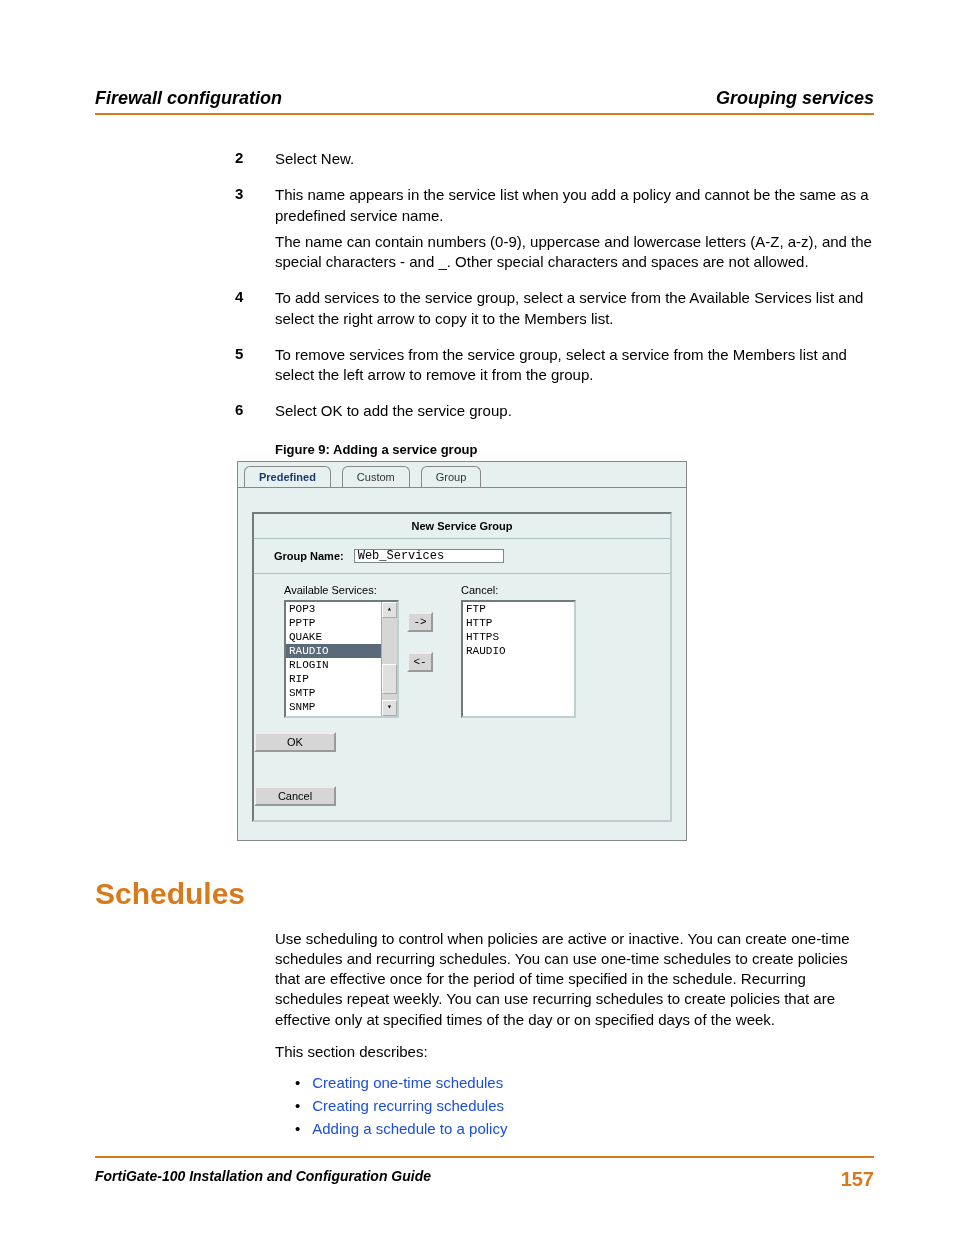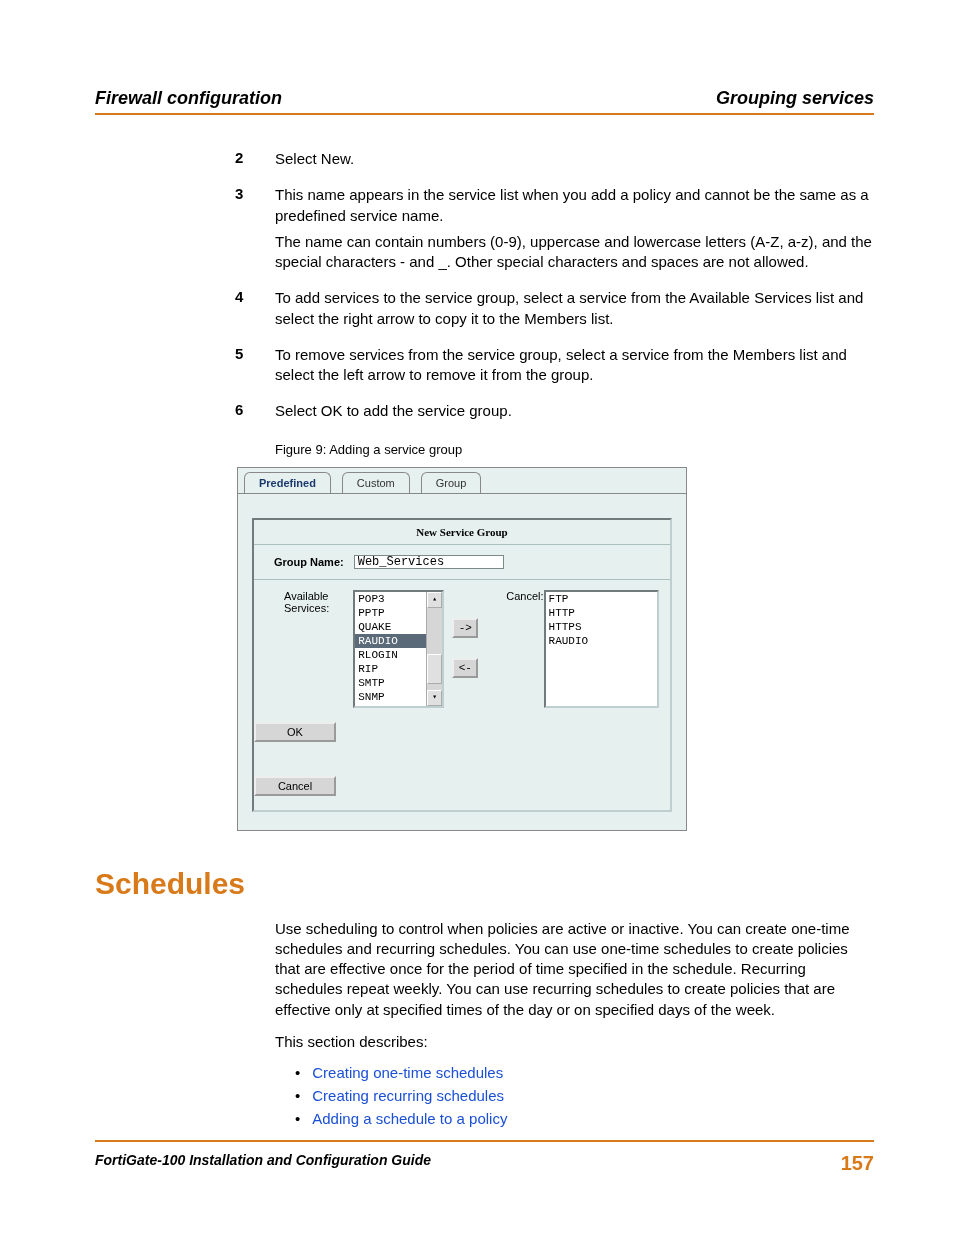--- a/index.html
+++ b/index.html
@@ -21,21 +21,21 @@
     font-size: 18px;
     padding-bottom: 4px;
     border-bottom: 2px solid #d97a1a;
     margin-bottom: 34px;
   }
   .content { padding-left: 140px; }
   .step-row { display: flex; margin-bottom: 10px; }
   .step-num { width: 40px; font-weight: bold; flex-shrink: 0; }
   .step-body { flex: 1; line-height: 1.35; }
   .step-body p { margin-bottom: 6px; }
-  .fig-caption { font-weight: normal; font-size: 13px; margin: 14px 0 10px 40px; }
+  .fig-caption { font-weight: bold; font-size: 13px; margin: 14px 0 4px 40px; }
   .figure-wrap { margin-left: 0; }
 
   
   .ui-box {
     width: 450px;
     border: 1px solid #888;
     background: #e6f0ef;
     font-family: Verdana, Tahoma, sans-serif;
     font-size: 11px;
     margin-left: 2px;
@@ -69,21 +69,20 @@
     border: 2px inset #bfcfcf;
     background: #e6f0ef;
     padding: 0 0 14px 0;
   }
   .panel-title {
     text-align: center;
     font-weight: bold;
     font-size: 11px;
     border-bottom: 1px solid #aac0bf;
     padding: 6px 9px;
-    font-family: Liberation Serif, serif;
   }
   .group-name-row {
     display: flex;
     align-items: center;
     gap: 10px;
     padding: 10px 20px 6px 20px;
     font-weight: bold;
   }
   .group-name-row input {
     font-family: "Courier New", monospace;
@@ -96,21 +95,21 @@
   }
   .lists-row {
     display: flex;
     align-items: flex-start;
     padding: 6px 20px 0 30px;
     gap: 8px;
     border-top: 1px solid #aac0bf;
     margin-top: 4px;
     padding-top: 10px;
   }
-  .list-col { display: flex; flex-direction: row; }
+  .list-col { display: flex; flex-direction: column; }
   .list-label { font-size: 11px; margin-bottom: 4px; }
   .listbox {
     width: 115px;
     height: 118px;
     border: 2px inset #bfcfcf;
     background: #fff;
     font-family: "Courier New", monospace;
     font-size: 11px;
     overflow: hidden;
     position: relative;
@@ -176,21 +175,21 @@
     margin: 36px 0 18px 0;
   }
   .body-para { margin-left: 180px; line-height: 1.35; margin-bottom: 12px; }
   ul.links { margin-left: 200px; list-style: none; }
   ul.links li { margin-bottom: 6px; }
   ul.links li::before { content: "•"; margin-right: 12px; }
   a.link { color: #1a4fd6; text-decoration: none; }
 
   .footer {
     position: absolute;
-    bottom: 60px;
+    bottom: 44px;
     left: 95px;
     right: 80px;
   }
   .foot-rule { border-top: 2px solid #d97a1a; margin-bottom: 10px; }
   .foot-row { display: flex; justify-content: space-between; }
   .foot-text { font-style: italic; font-weight: bold; font-size: 14px; }
   .foot-page { color: #d97a1a; font-weight: bold; font-size: 20px; }
 </style>
 </head>
 <body>

